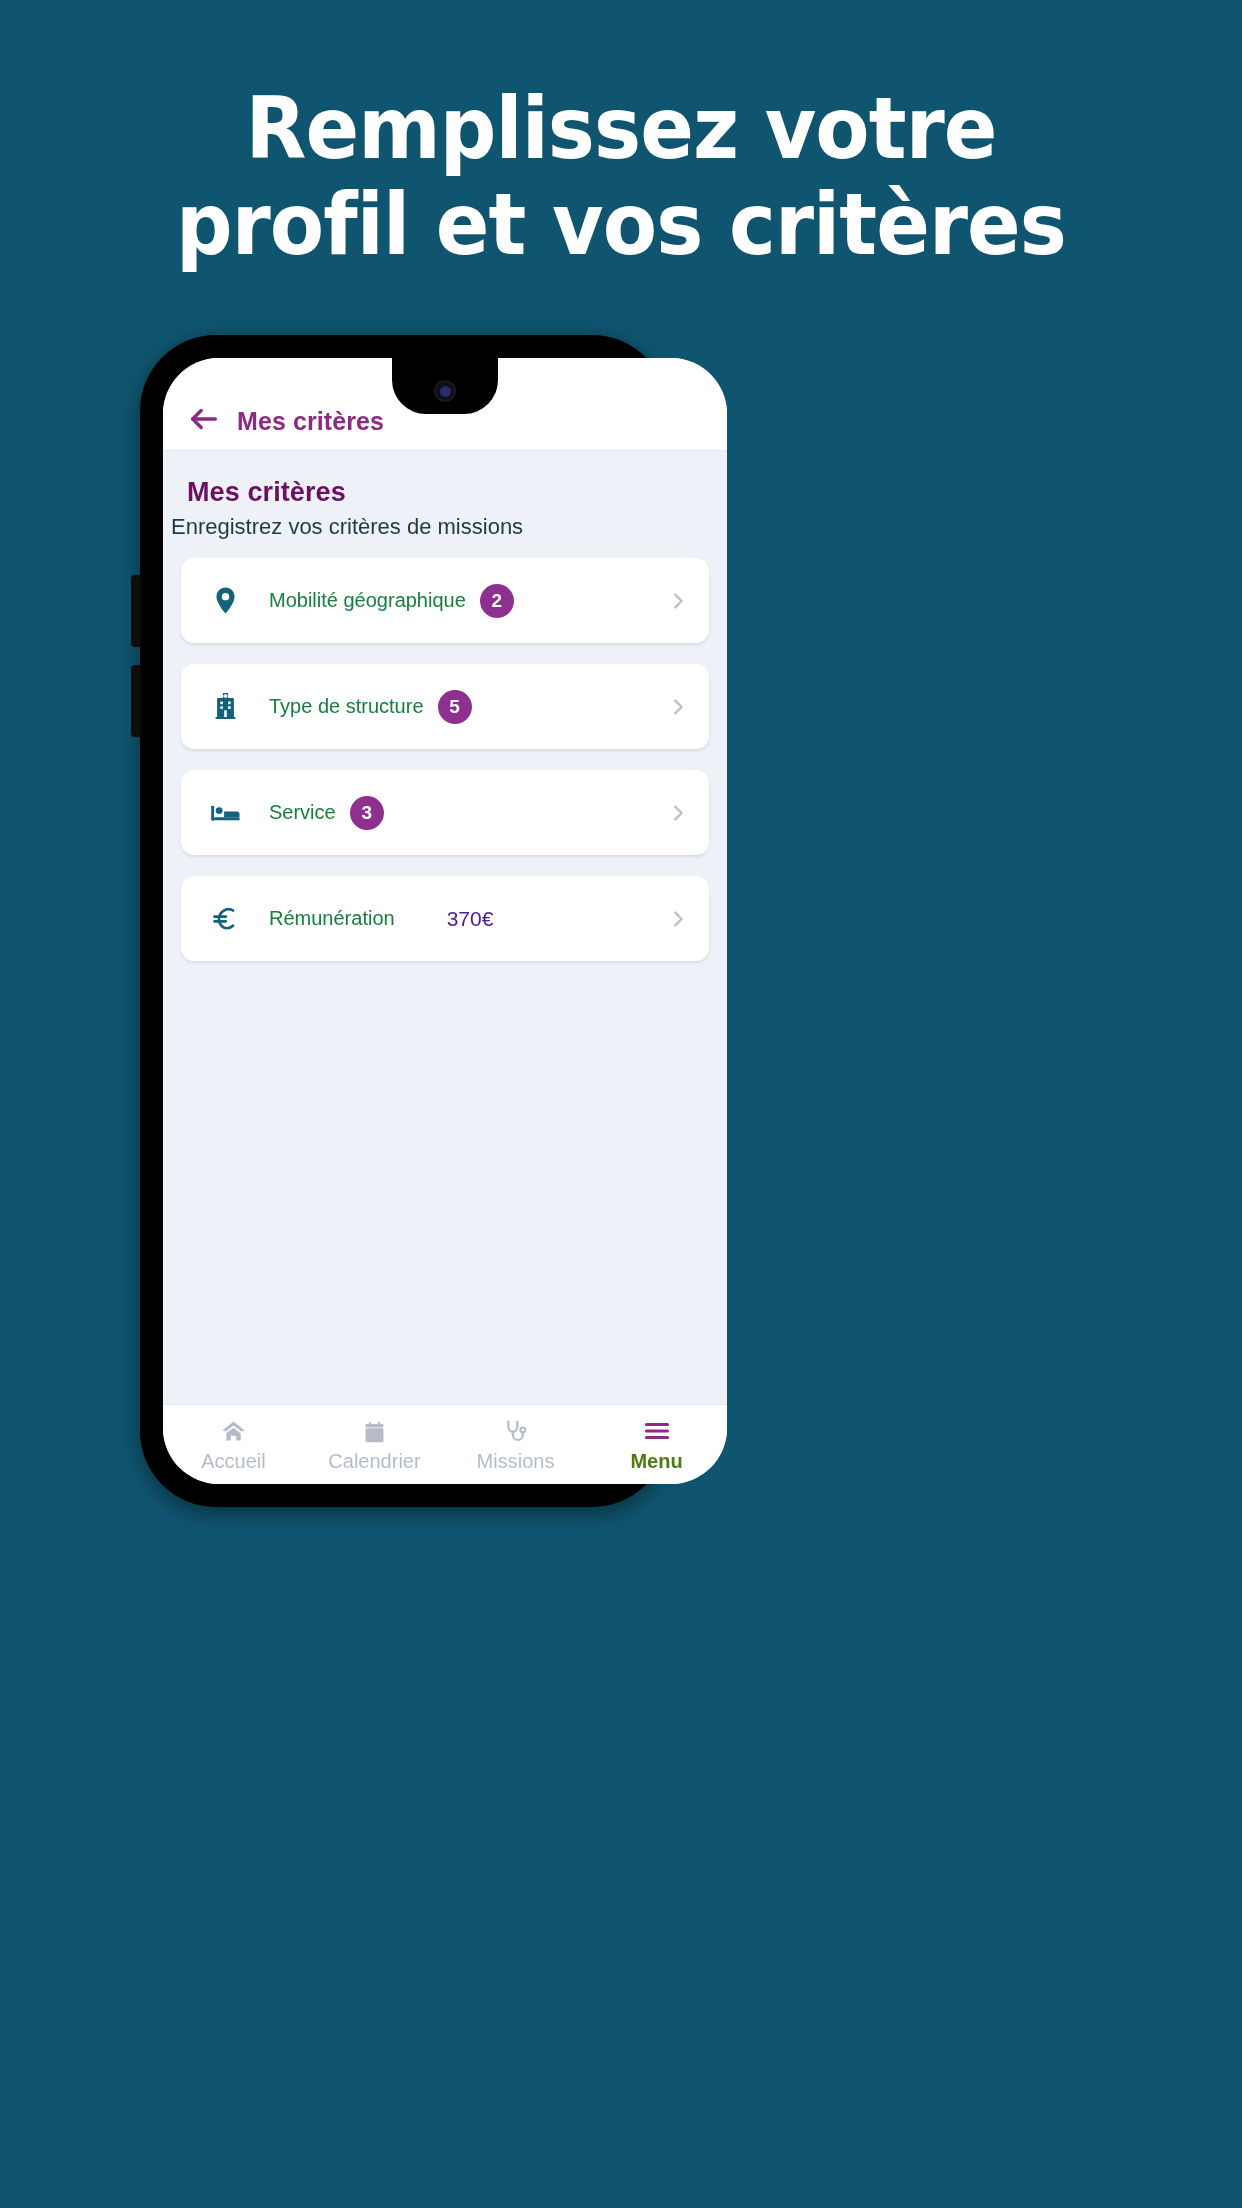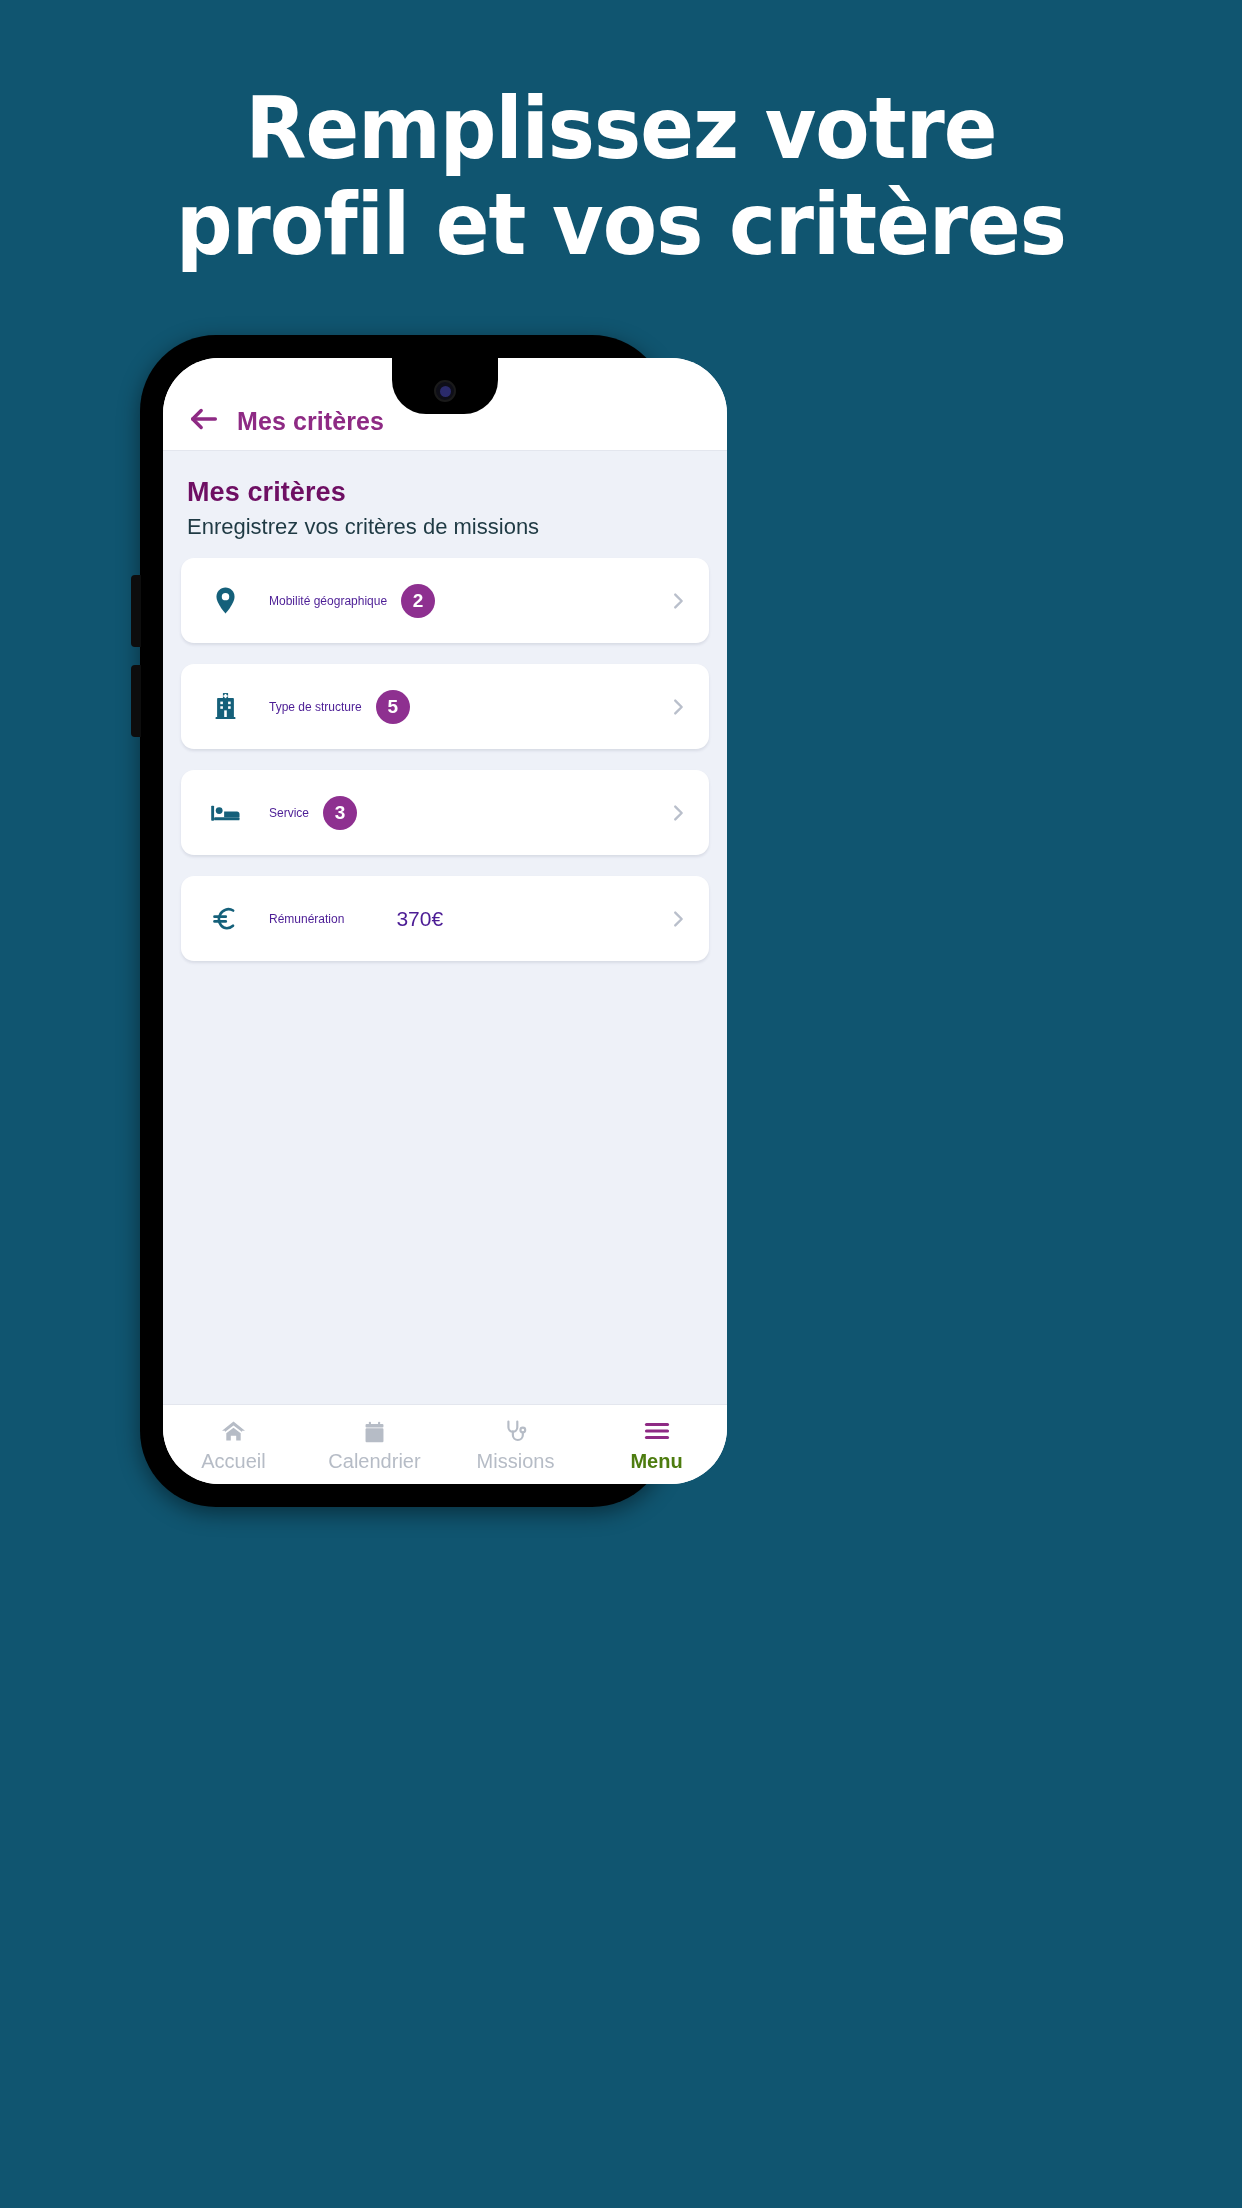--- a/index.html
+++ b/index.html
@@ -90,41 +90,41 @@
     position:relative;
     height:953px;
     background:#eef1f8;
     padding:26px 0 0 0;
   }
   .page-title {
     color:#6E0F63; font-weight:bold; font-size:27px;
     padding:0 0 0 24px; letter-spacing:.1px;
   }
   .page-sub {
-    color:#1f3a44; font-size:22px; padding:6px 0 0 24px;
+    color:#1f3a44; font-size:22px; padding:6px 0 0 8px;
   }
 
   .card-list { padding:18px 18px 0 18px; }
   .card {
     position:relative;
     height:85px;
     background:#ffffff;
     border-radius:13px;
     margin-bottom:21px;
     display:flex; align-items:center;
     padding:0 18px 0 18px;
     box-shadow:0 2px 3px rgba(40,50,80,.11);
   }
   .card-icon {
     width:52px; flex:none;
     display:flex; align-items:center; justify-content:center;
     color:#15607A;
   }
   .card-label {
-    color:#4c1d95; font-size:12px; margin-left:18px; white-space:nowrap;
+    color:#15803d; font-size:20px; margin-left:18px; white-space:nowrap;
   }
   .badge {
     width:34px; height:34px; border-radius:50%;
     background:#8E3090; color:#ffffff;
     font-size:19px; font-weight:bold;
     display:flex; align-items:center; justify-content:center;
     margin-left:14px; flex:none;
   }
   .card-value { color:#4c1d95; font-size:21px; margin-left:52px; }
   .chevron { position:absolute; right:20px; top:50%; transform:translateY(-50%); width:22px; height:22px; color:#b9bfcb; }

